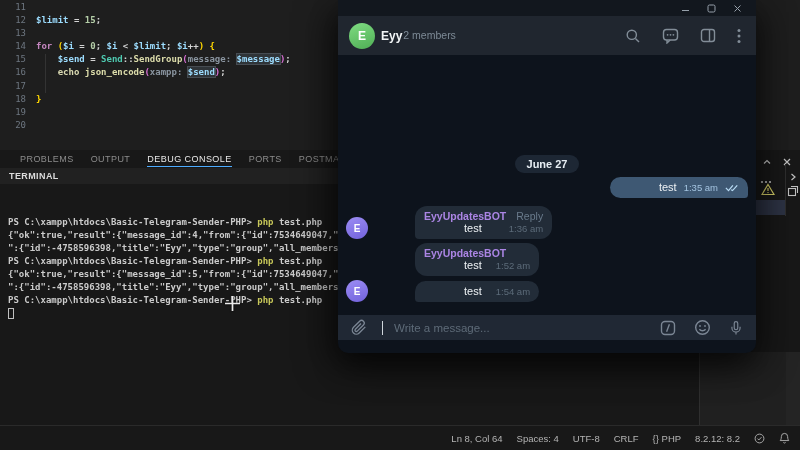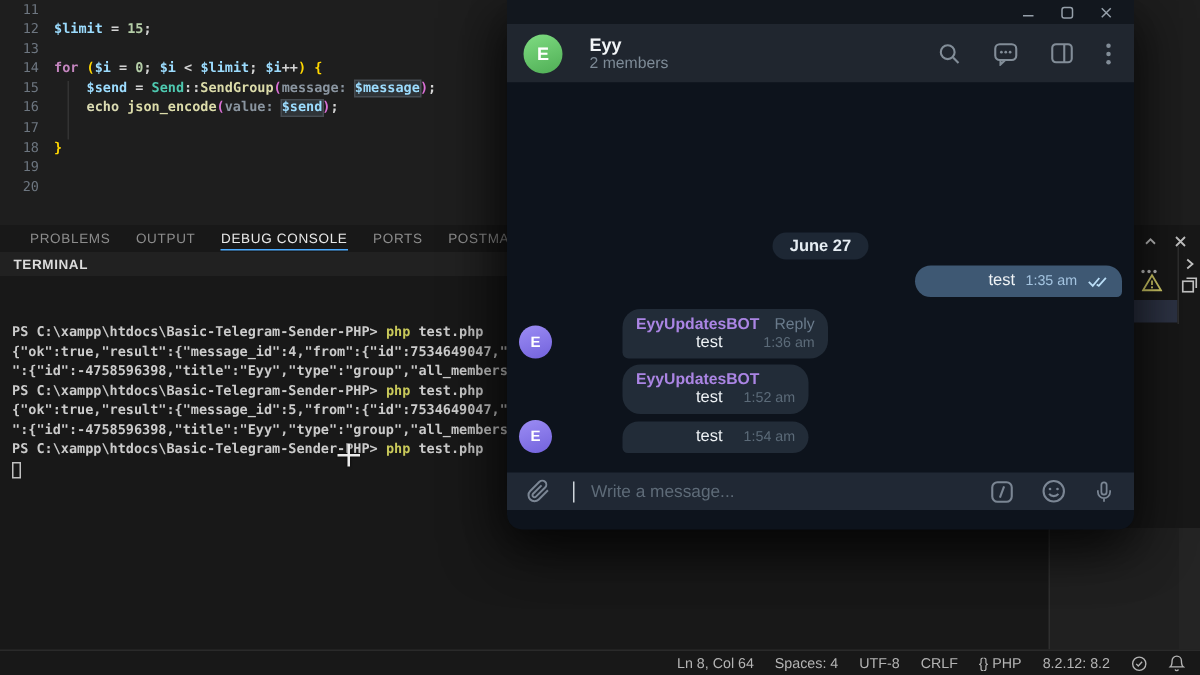--- a/index.html
+++ b/index.html
@@ -48,42 +48,42 @@
   
   #right-strip{position:absolute; right:0; top:150px; width:44px; bottom:17px; background:#181818;}
   #strip-divider{position:absolute; left:29px; top:14px; width:1px; height:52px; background:#2e2e2e;}
   .strip-ico{position:absolute; color:#c2c2c2;}
   #strip-selected{position:absolute; left:0; top:50px; width:29px; height:15px; background:#2d3344;}
   #below-window-pane{position:absolute; left:700px; top:352px; width:100px; height:81px; background:#202020;}
   #below-window-line{position:absolute; left:699px; top:352px; width:1px; height:81px; background:#2f2f2f;}
   #below-right-col{position:absolute; left:786px; top:352px; width:14px; height:81px; background:#242424;}
   
   #statusbar {
-    position:absolute; left:0; bottom:0; width:800px; height:17px; background:#181818;
+    position:absolute; left:0; bottom:0; width:800px; height:25px; background:#181818;
     border-top:1px solid #2a2a2a; display:flex; align-items:center; justify-content:flex-end;
     gap:14px; padding-right:10px; font-size:9.5px; color:#b4b4b4;
   }
   .sb-item{white-space:nowrap; cursor:default;}
   .sb-ico{display:flex; align-items:center;}
   
   #tg {
     position:absolute; left:338px; top:0; width:418px; height:353px;
     border-radius:0 0 10px 10px; overflow:hidden; background:#0d131c;
     box-shadow:-8px 12px 34px rgba(0,0,0,.6), 8px 12px 34px rgba(0,0,0,.45);
     z-index:10; color:#e8ecf0;
   }
   #tg-titlebar{height:16px; background:#12171e; display:flex; align-items:center;
     justify-content:flex-end; gap:17px; padding:0 14px 0 0;}
   .winctl{display:flex; align-items:center; color:#96a0aa;}
   #tg-header{height:39px; background:#20262f; display:flex; align-items:center; padding-left:11px;}
   #tg-avatar{width:26px; height:26px; border-radius:50%;
     background:linear-gradient(160deg,#7fdc82,#4fae55);
     display:flex; align-items:center; justify-content:center;
     color:#fff; font-size:12px; font-weight:bold;}
-  #tg-head-text{margin-left:18px; display:flex; flex-direction:column; gap:1px;}
+  #tg-head-text{margin-left:6px; display:flex; flex-direction:row; gap:1px;}
   #tg-title{font-size:12px; font-weight:bold; color:#f2f5f7; line-height:12px;}
   #tg-subtitle{font-size:10.5px; color:#7d8a96; line-height:11px;}
   #tg-header-icons{margin-left:auto; display:flex; gap:21px; padding-right:15px; align-items:center; color:#828d98;}
   .hicon{display:flex; align-items:center;}
   #tg-chat{position:absolute; left:0; top:55px; right:0; bottom:36px;
     display:flex; flex-direction:column; overflow:hidden; background:#0d131c;}
   .tg-daterow{display:flex; justify-content:center;}
   .tg-datepill{background:#1d2734; border-radius:11px; padding:3px 12px;
     font-size:11px; font-weight:bold; color:#e6edf3;}
   .tg-row{display:flex; align-items:flex-end; padding:0 8px;}
@@ -137,21 +137,21 @@
         <div class="eline">
           <span class="lnum">14</span>
           <span class="ecode"><span class="tk-kw">for</span><span class="tk-fg"> </span><span class="tk-b1">(</span><span class="tk-var">$i</span><span class="tk-op"> = </span><span class="tk-num">0</span><span class="tk-fg">; </span><span class="tk-var">$i</span><span class="tk-op"> &lt; </span><span class="tk-var">$limit</span><span class="tk-fg">; </span><span class="tk-var">$i</span><span class="tk-op">++</span><span class="tk-b1">)</span><span class="tk-fg"> </span><span class="tk-b1">{</span></span>
         </div>
         <div class="eline">
           <span class="lnum">15</span>
           <span class="ecode"><span class="tk-fg">    </span><span class="tk-var">$send</span><span class="tk-op"> = </span><span class="tk-cls">Send</span><span class="tk-fg">::</span><span class="tk-fn">SendGroup</span><span class="tk-b2">(</span><span class="tk-param">message: </span><span class="tk-var tk-hl">$message</span><span class="tk-b2">)</span><span class="tk-fg">;</span></span>
         </div>
         <div class="eline">
           <span class="lnum">16</span>
-          <span class="ecode"><span class="tk-fg">    </span><span class="tk-echo">echo</span><span class="tk-fg"> </span><span class="tk-fn">json_encode</span><span class="tk-b2">(</span><span class="tk-param">value: </span><span class="tk-var tk-hl">$send</span><span class="tk-b2">)</span><span class="tk-fg">;</span></span>
+          <span class="ecode"><span class="tk-fg">    </span><span class="tk-echo">echo</span><span class="tk-fg"> </span><span class="tk-fn">json_encode</span><span class="tk-b2">(</span><span class="tk-param">xampp: </span><span class="tk-var tk-hl">$send</span><span class="tk-b2">)</span><span class="tk-fg">;</span></span>
         </div>
         <div class="eline">
           <span class="lnum">17</span>
         </div>
         <div class="eline">
           <span class="lnum">18</span>
           <span class="ecode"><span class="tk-b1">}</span></span>
         </div>
         <div class="eline">
           <span class="lnum">19</span>

